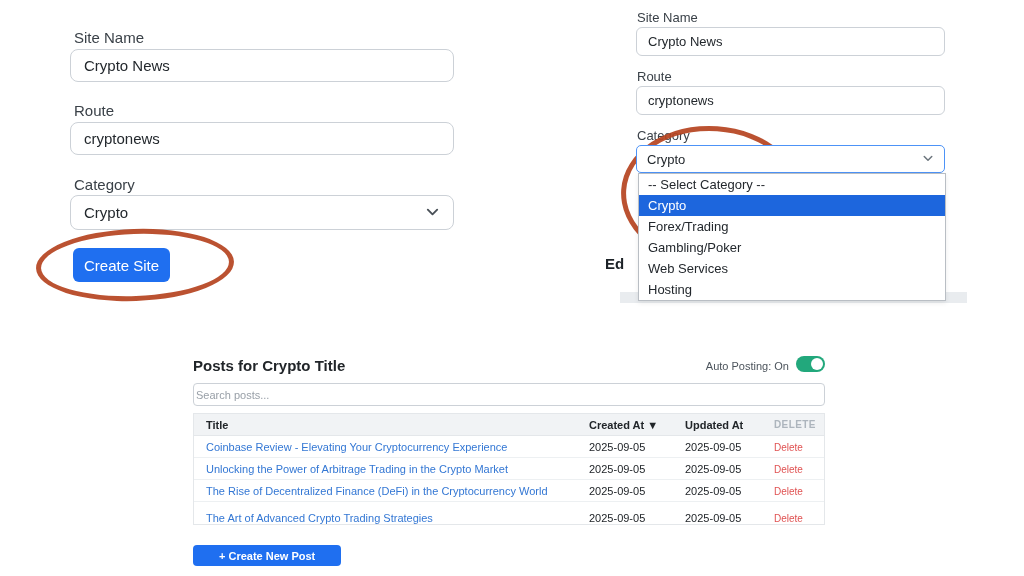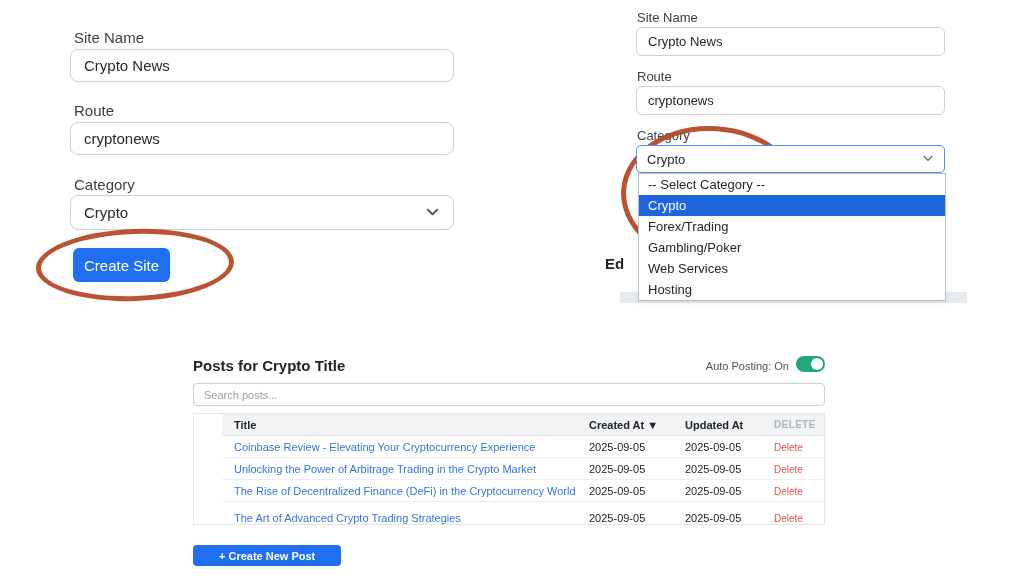--- a/index.html
+++ b/index.html
@@ -46,23 +46,23 @@
   .gray-strip{position:absolute;left:620px;top:292px;width:347px;height:11px;background:#e9ecef;z-index:1;}
 
   
   .posts-heading{position:absolute;left:193px;top:357px;font-size:15px;font-weight:bold;color:#212529;}
   .autopost{position:absolute;left:690px;top:356px;width:135px;display:flex;align-items:flex-end;
             justify-content:flex-end;gap:7px;}
   .autopost-label{font-size:11px;color:#4c545c;}
   .toggle{position:relative;width:29px;height:16px;background:var(--toggle-green);border-radius:9px;cursor:pointer;flex:0 0 auto;}
   .toggle .knob{position:absolute;right:2px;top:2px;width:12px;height:12px;border-radius:50%;background:#fff;}
   .search-input{position:absolute;left:193px;top:383px;width:632px;height:23px;border:1px solid #ccd1d7;
-            border-radius:4px;padding:0 10px;font-size:11px;color:#23282d;font-family:inherit;outline:none;}
+            border-radius:4px;padding:0 2px;font-size:11px;color:#23282d;font-family:inherit;outline:none;}
   .search-input::placeholder{color:#99a0a8;}
-  .posts-table{position:absolute;left:193px;top:413px;width:632px;border:1px solid #e4e7ea;background:#fff;padding-left:28px;}
+  .posts-table{position:absolute;left:193px;top:413px;width:632px;border:1px solid #e4e7ea;background:#fff;}
   .tr{display:flex;align-items:center;height:22px;border-bottom:1px solid #edf0f2;}
   .tr:last-child{border-bottom:none;align-items:flex-end;}
   .tr.head{background:#f1f3f5;font-weight:bold;border-bottom:1px solid #e4e7ea;}
   .td{font-size:11px;color:#212529;overflow:hidden;white-space:nowrap;}
   .td.title{flex:1 1 auto;padding-left:12px;}
   .td.created{width:96px;flex:0 0 96px;}
   .td.updated{width:89px;flex:0 0 89px;}
   .td.del{width:50px;flex:0 0 50px;}
   .tr.head .td.del{color:#adb5bd;font-weight:600;font-size:10px;letter-spacing:.4px;}
   .link-title{color:var(--link-blue);cursor:pointer;}

